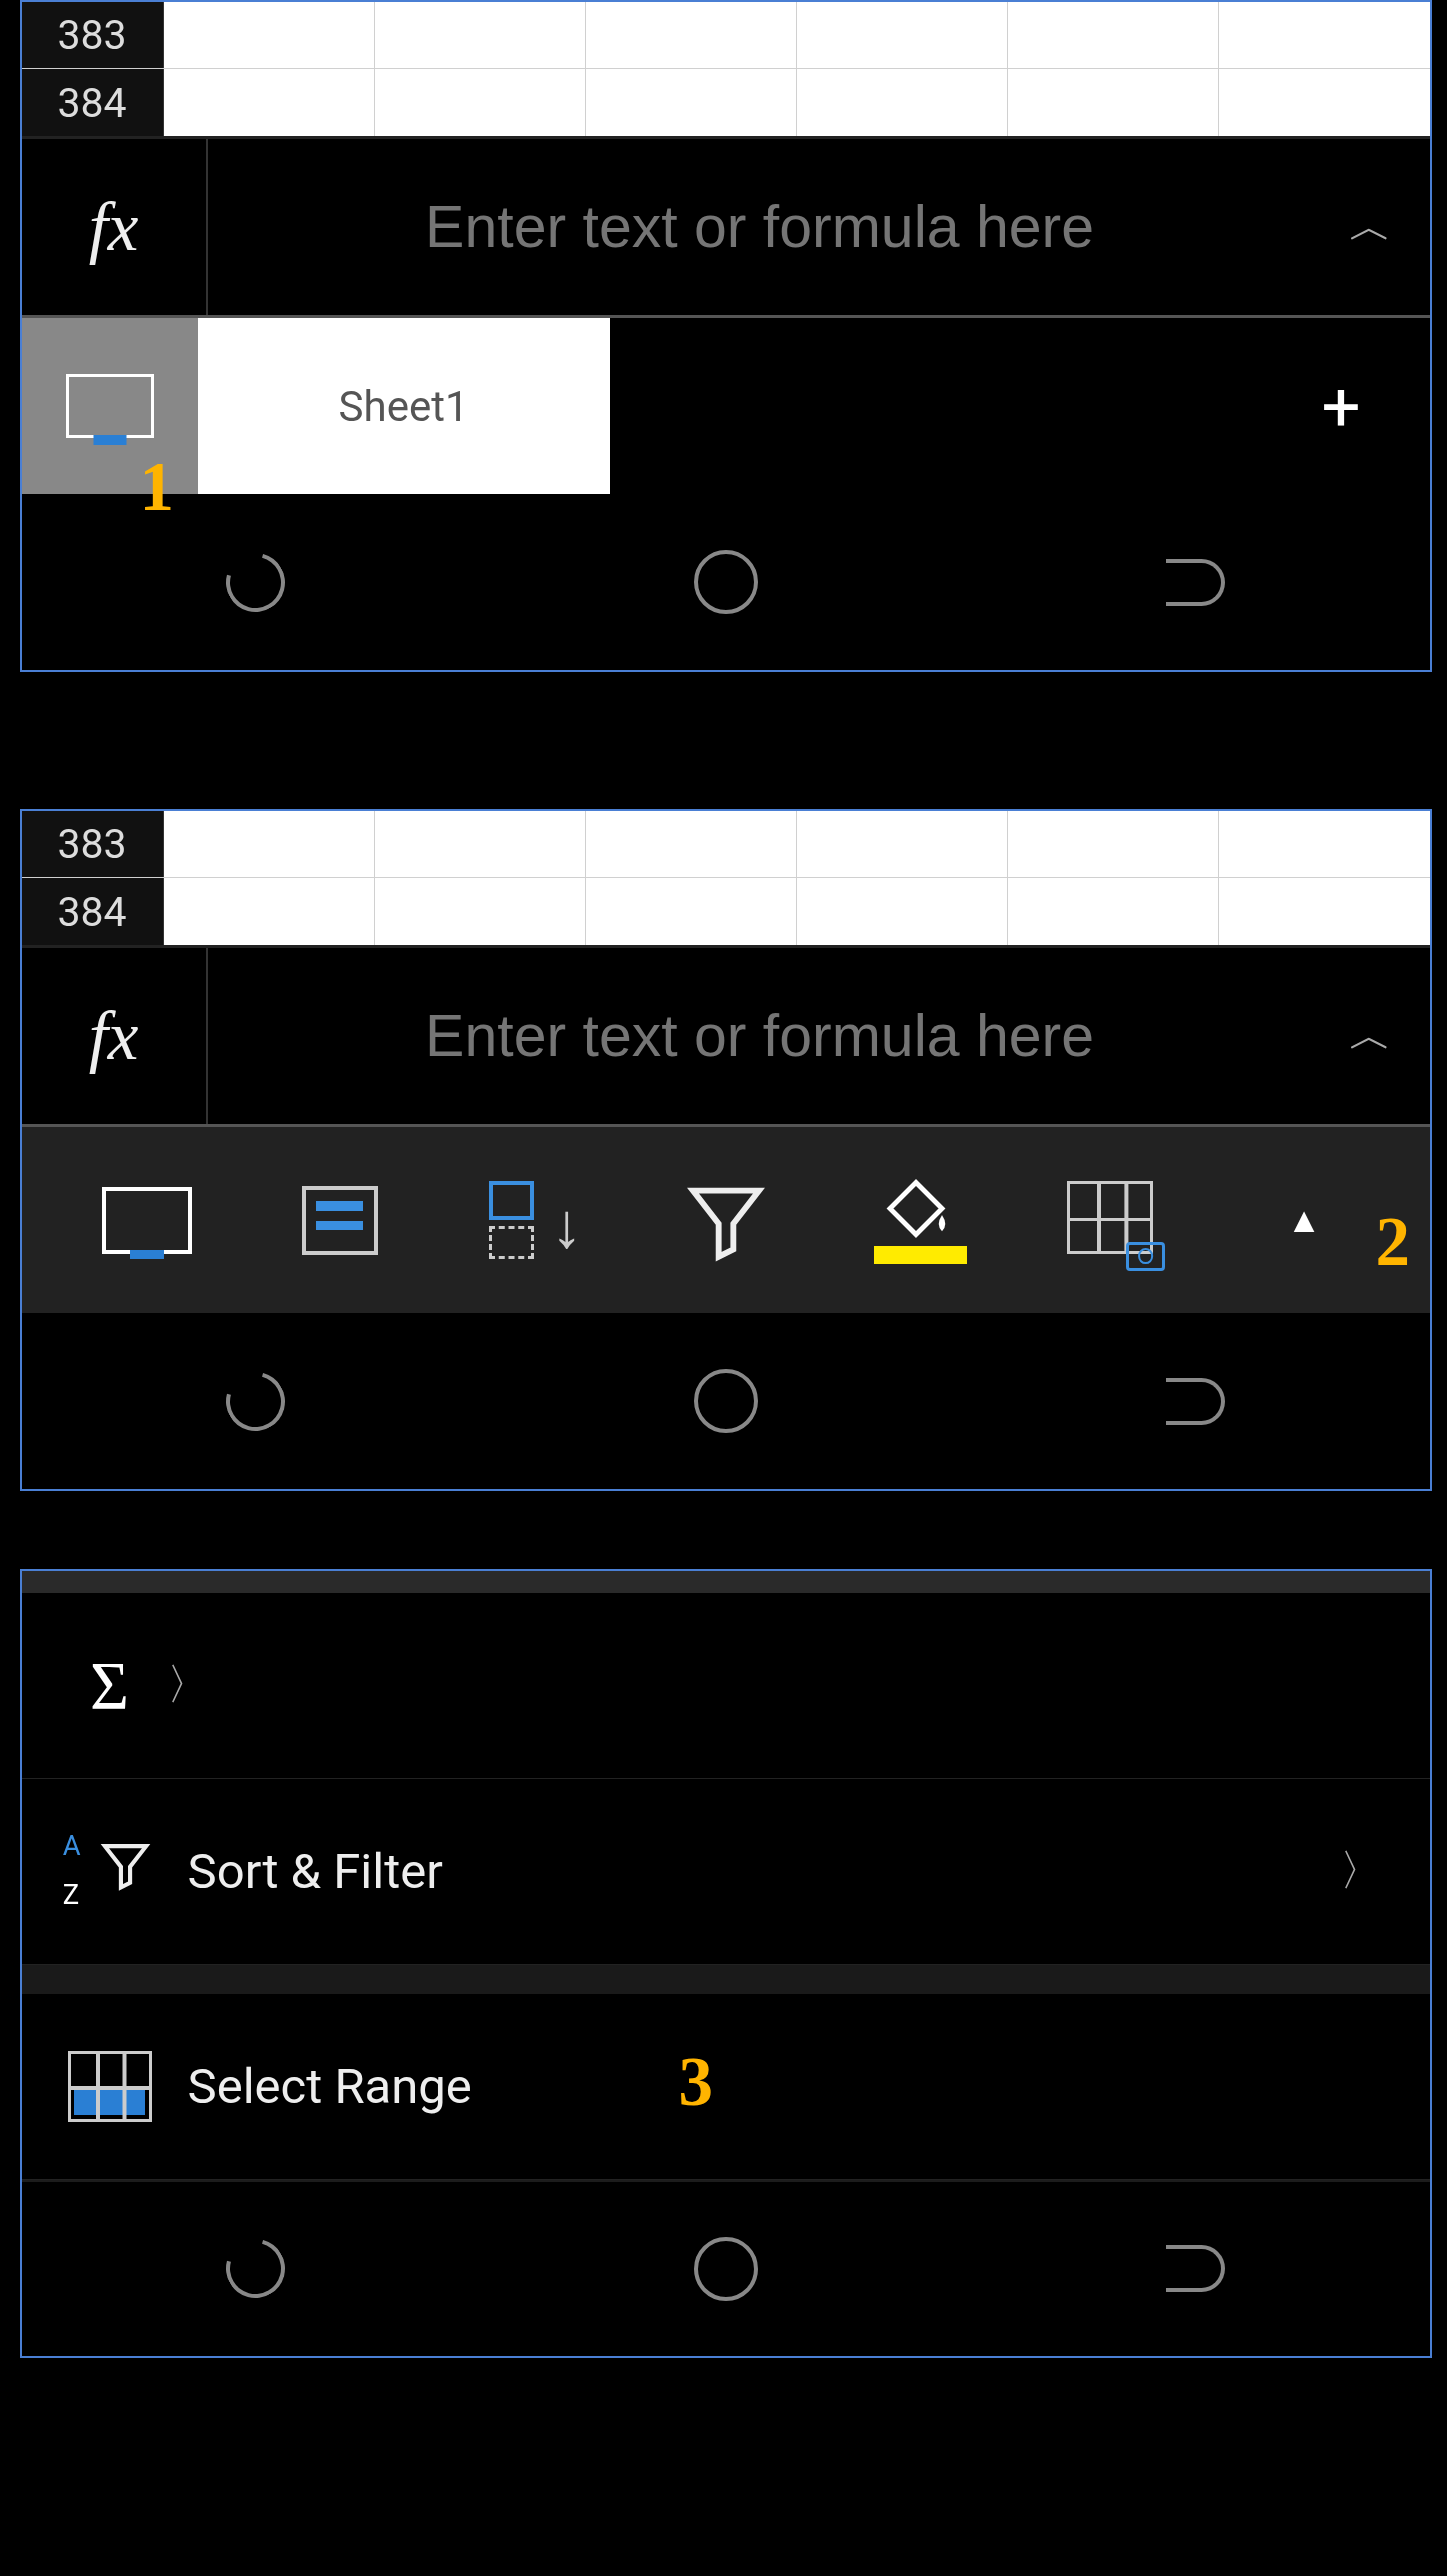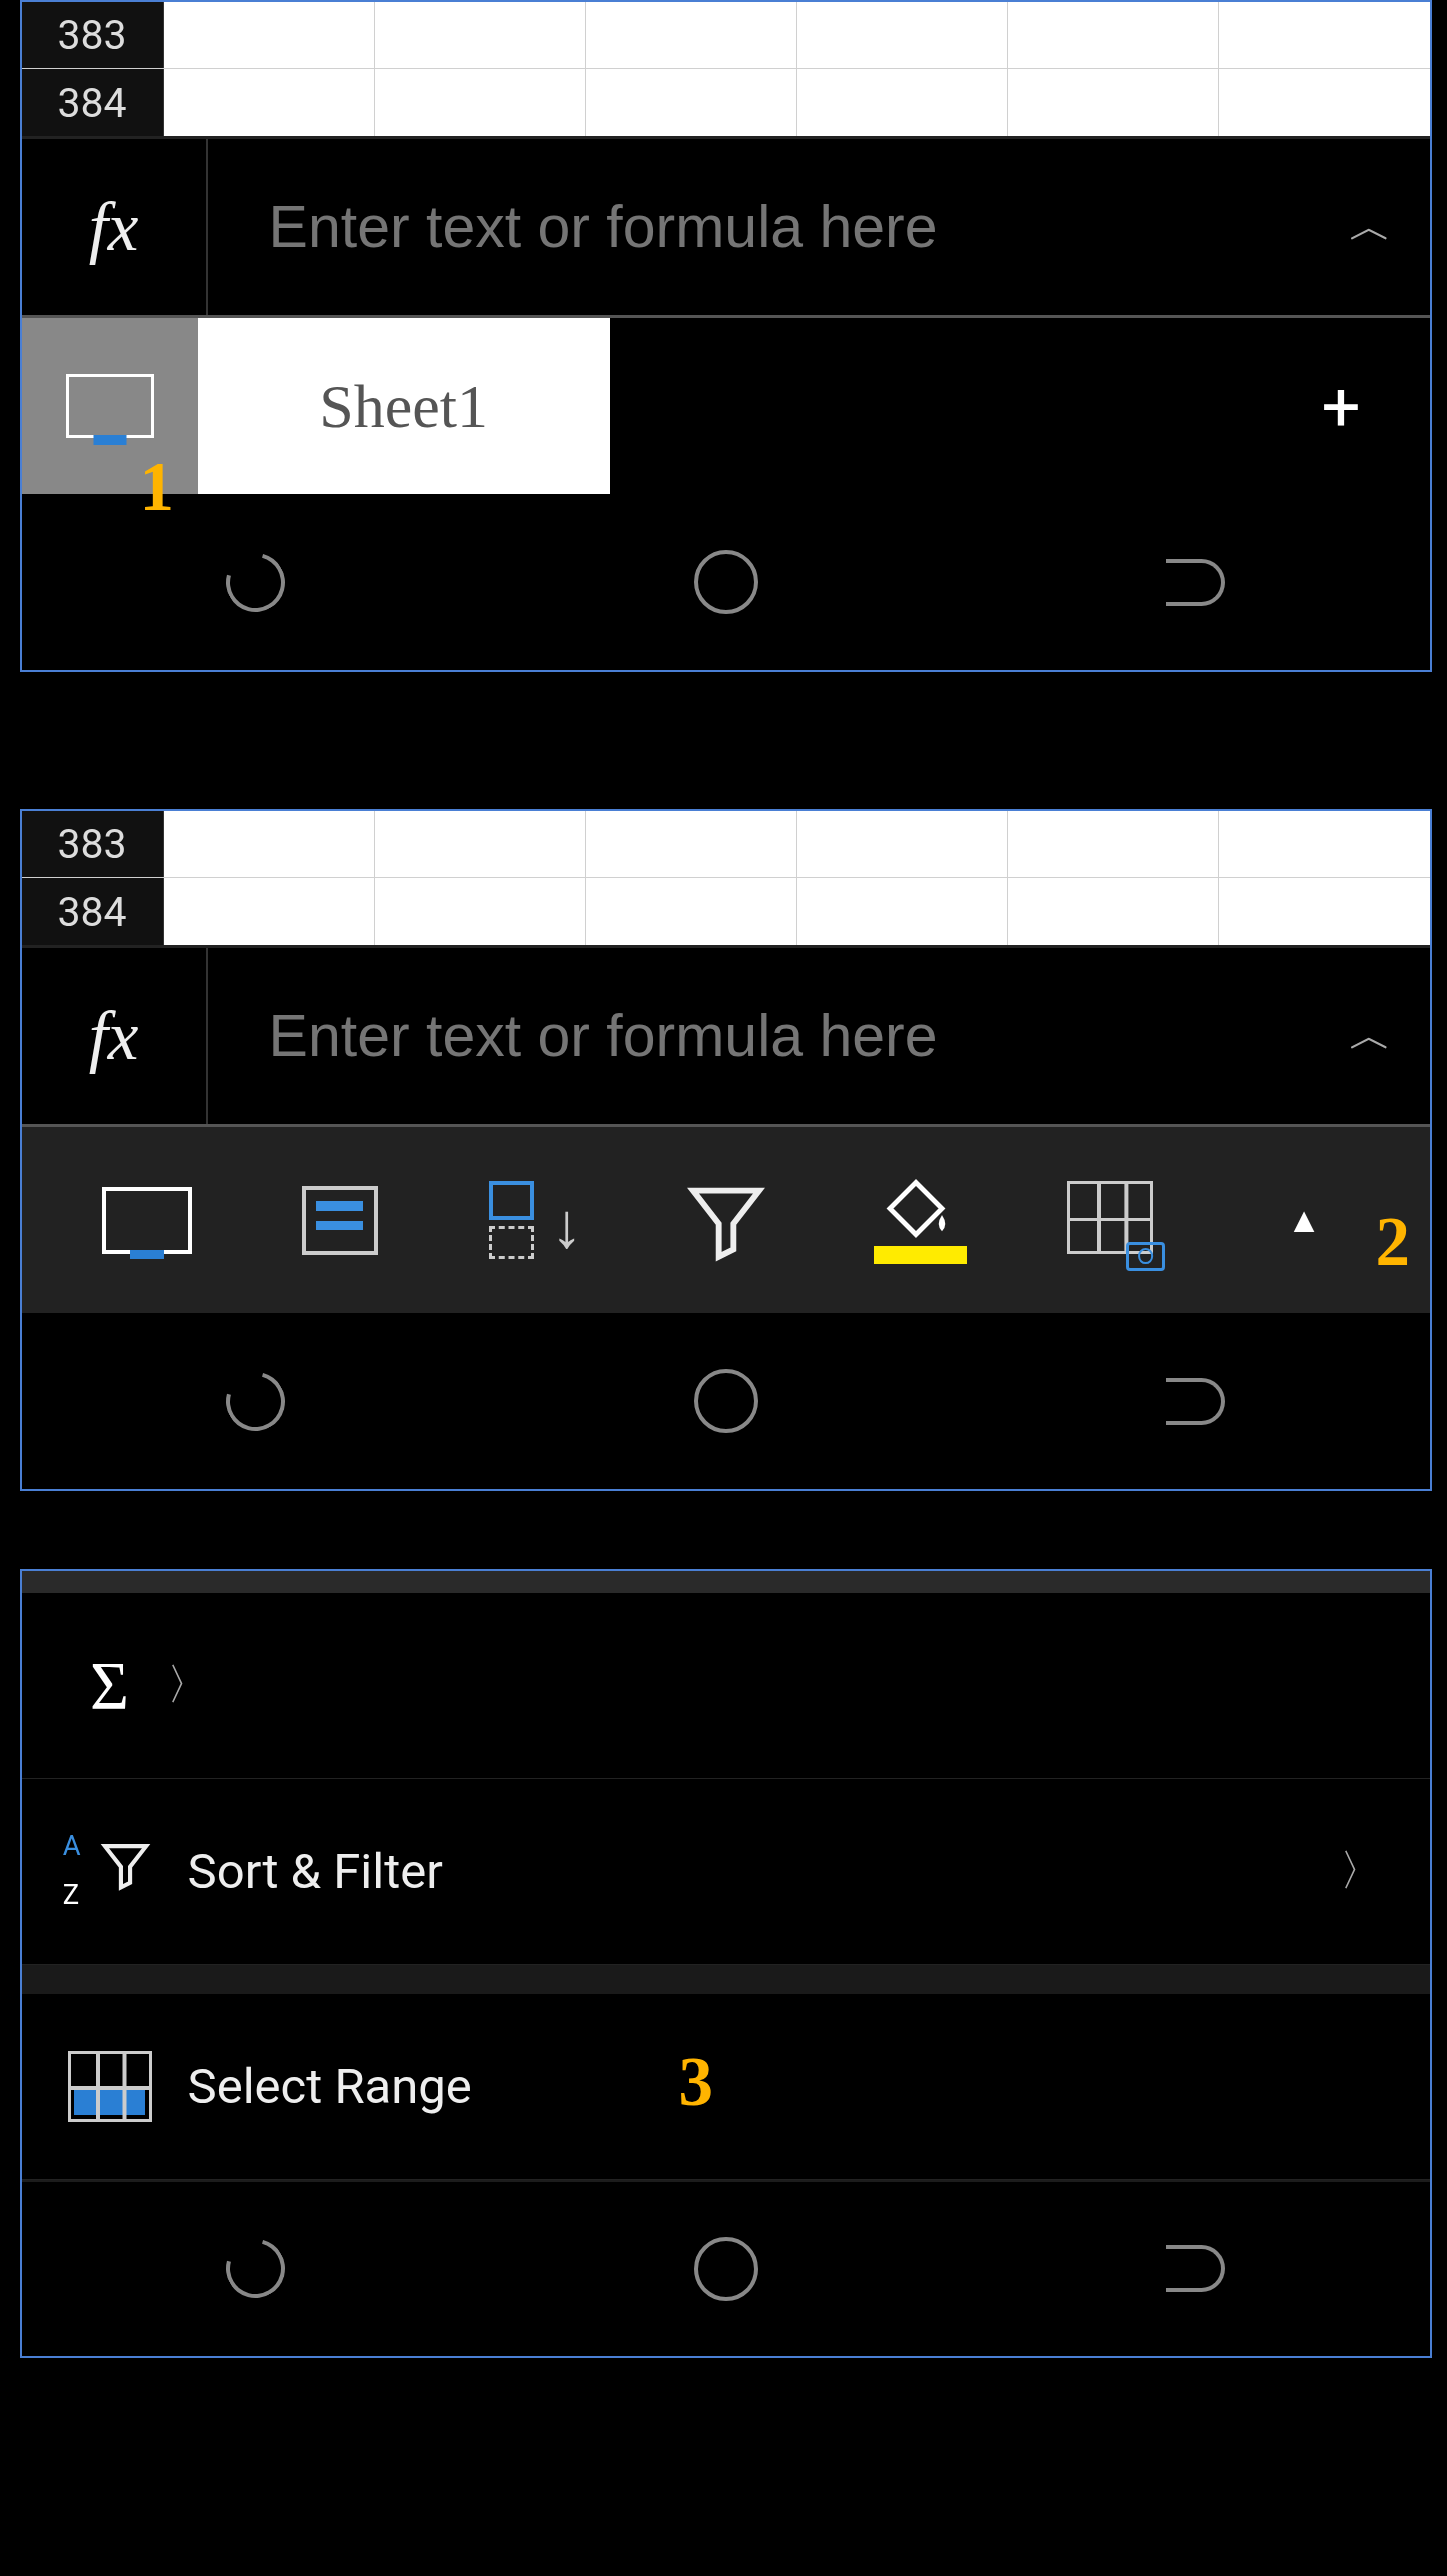--- a/index.html
+++ b/index.html
@@ -57,20 +57,21 @@
   }
   .fx-input {
     flex: 1;
     height: 100%;
     background: transparent;
     border: none;
     color: #888;
     font-size: 59px;
     padding: 0 61px;
     outline: none;
+    text-align: center;
   }
   .fx-chevron {
     width: 118px;
     display: flex;
     align-items: center;
     justify-content: center;
     font-size: 43px;
     color: #aaa;
   }
   
@@ -99,25 +100,24 @@
     position: absolute;
     width: 33px; height: 9.8px;
     background: #2a7fd4;
     bottom: -9.8px; left: 50%;
     transform: translateX(-50%);
   }
   .sheet-tab {
     width: 412px;
     background: #fff;
     color: #555;
-    font-size: 62px;
-    display: flex;
-    align-items: center;
-    justify-content: center;
-    font-family: Liberation Serif, serif;
+    font-size: 42px;
+    display: flex;
+    align-items: center;
+    justify-content: center;
   }
   .sheet-add {
     flex: 1;
     display: flex;
     align-items: center;
     justify-content: flex-end;
     padding-right: 69px;
     font-size: 69px;
     color: #fff;
   }

